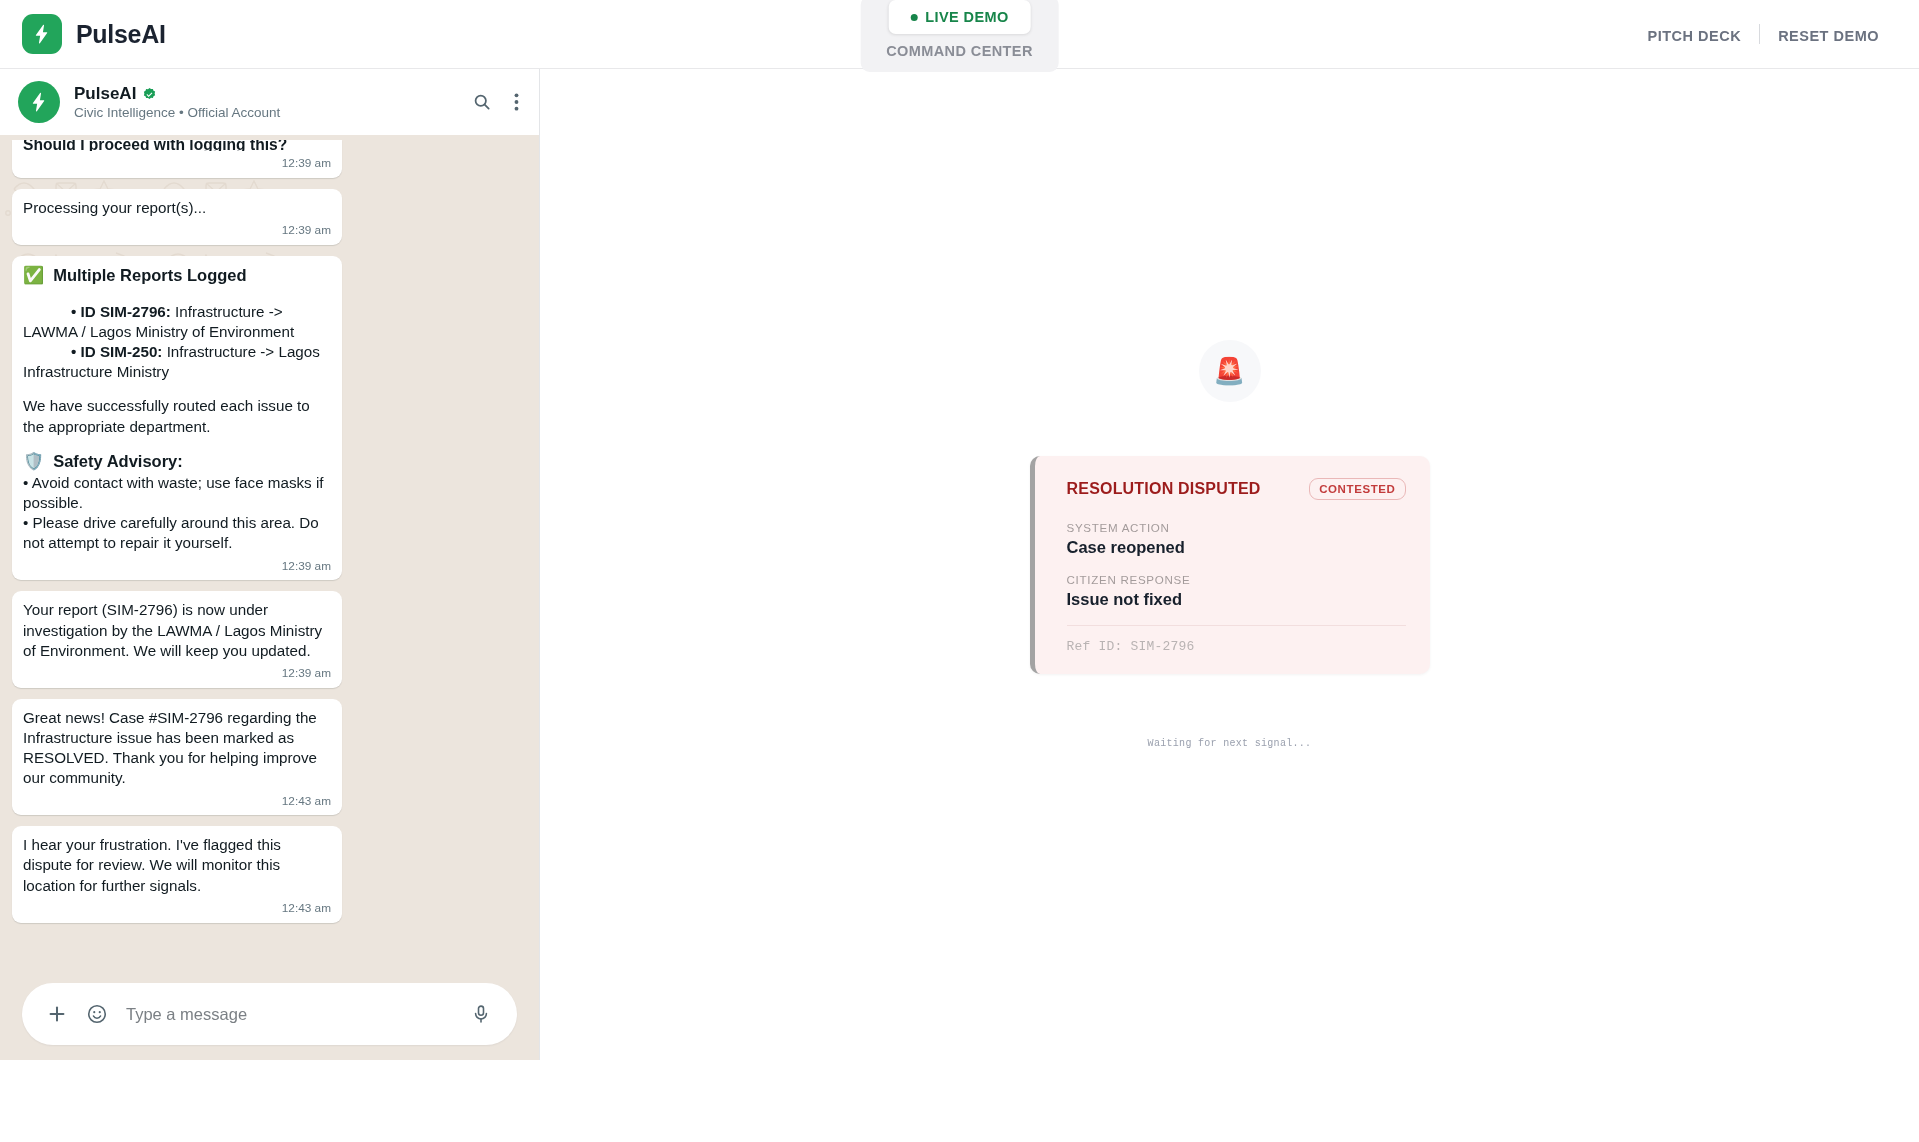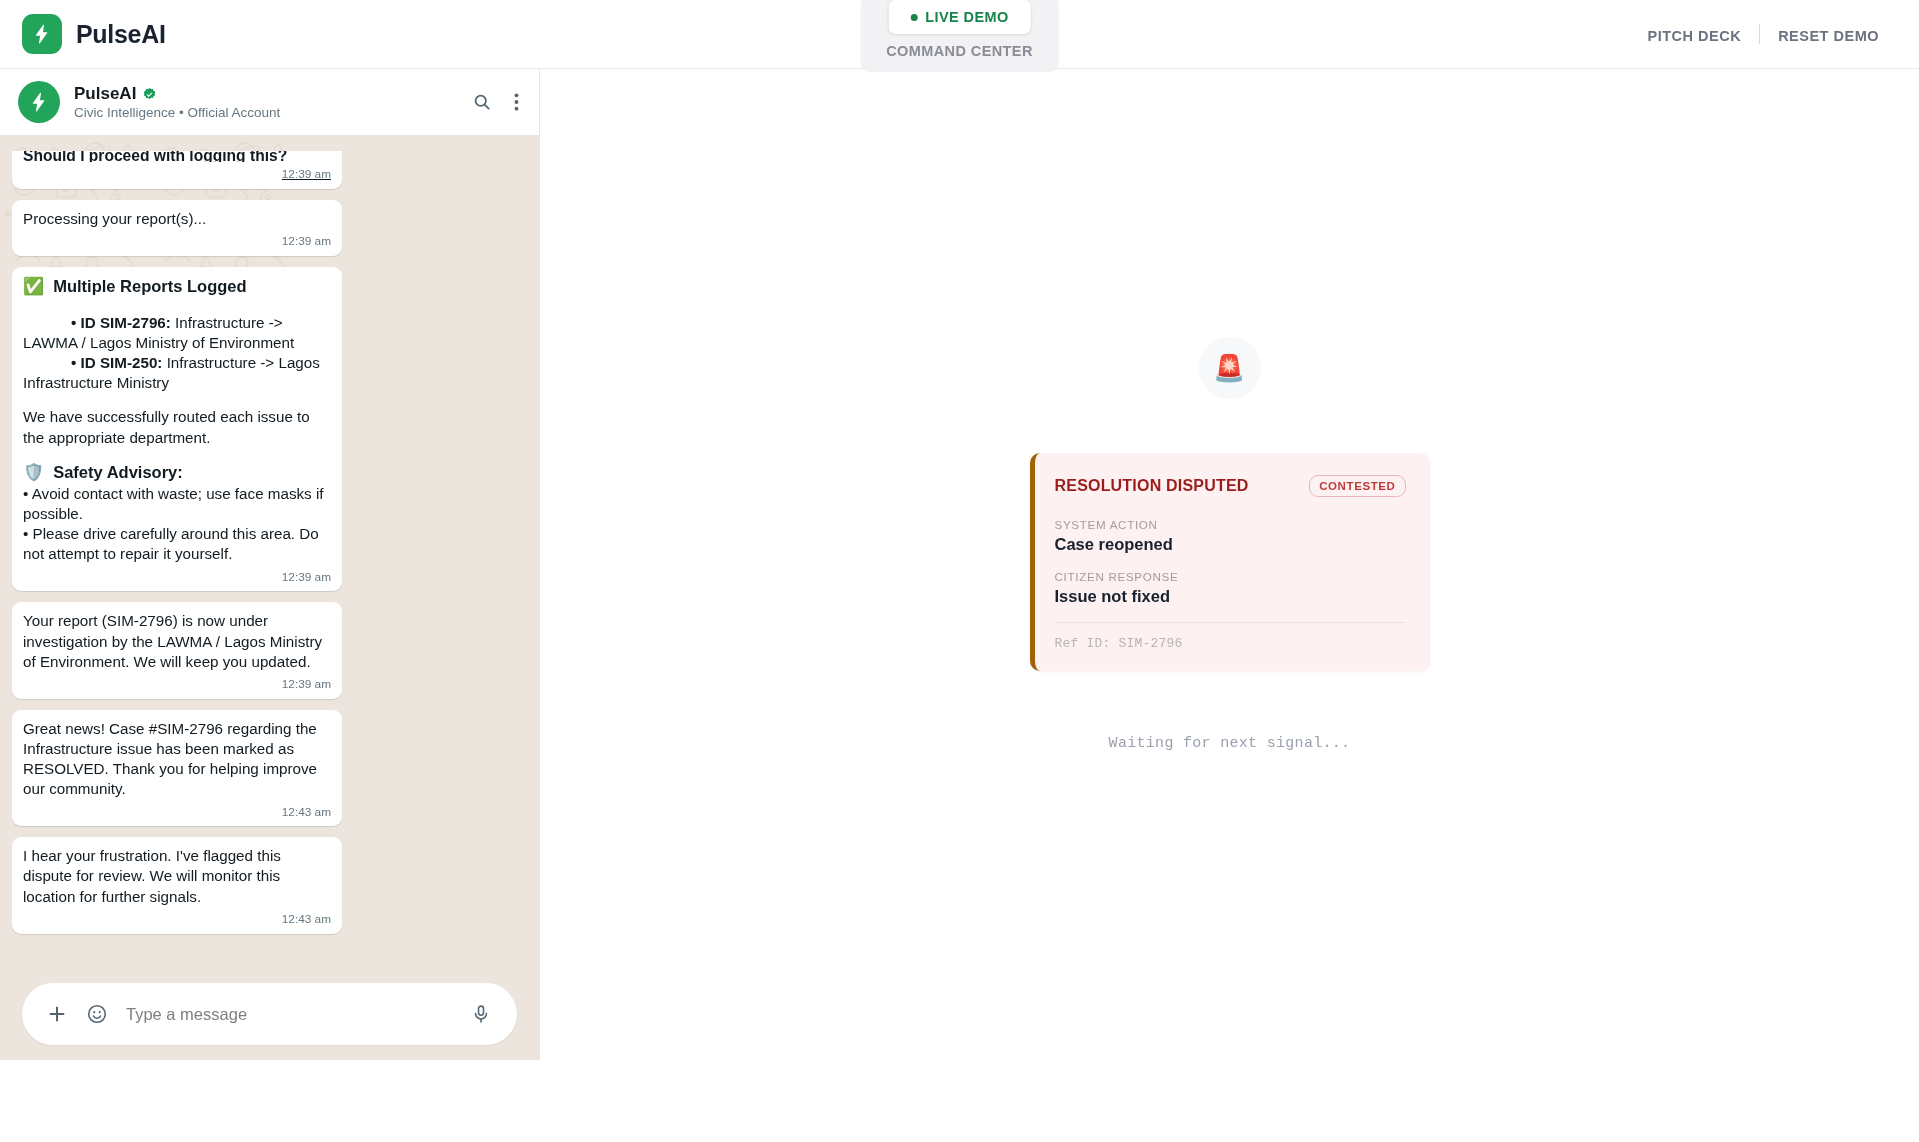--- a/index.html
+++ b/index.html
@@ -109,24 +109,23 @@
     background: #ffffff;
     border-radius: 9px;
     box-shadow: 0 1px 1px rgba(11,20,26,.13);
     padding: 9px 11px 6px 11px;
     margin-top: 11px;
     max-width: 330px;
     font-size: 15.2px; line-height: 1.33; color: #111b21;
     position: relative;
   }
   .bubble.clipped {
-    margin-top: 16px;
+    margin-top: 5px;
     border-top-left-radius: 0; border-top-right-radius: 0;
     padding-top: 0;
-    text-decoration: underline;
   }
   .bubble.wide { max-width: 330px; }
   .bubble p { margin: 0; }
   .b-strong { font-weight: 700; margin-left: 48px; }
   .b-title {
     font-weight: 700; font-size: 16.5px;
     display: flex; align-items: center; gap: 9px;
     margin-bottom: 15px;
   }
   .b-title .emoji { font-size: 17px; line-height: 1; }
@@ -180,22 +179,22 @@
     width: 62px; height: 62px; border-radius: 50%;
     background: #f7f8fa;
     display: flex; align-items: center; justify-content: center;
     font-size: 26px; line-height: 1;
     margin-bottom: 54px;
   }
   .event-card {
     width: 400px;
     background: #fdf1f1;
     border-radius: 10px;
-    border-left: 5px solid #a16207;
-    padding: 22px 24px 20px 20px;
+    border-left: 5px solid #a3a3a3;
+    padding: 22px 24px 20px 32px;
     box-shadow: 0 1px 3px rgba(0,0,0,.05);
   }
   .card-head { display: flex; align-items: center; justify-content: space-between; margin-bottom: 21px; }
   .card-title {
     font-size: 16px; font-weight: 700; letter-spacing: 0.2px; color: #9c1c1c;
   }
   .card-chip {
     font-size: 11.5px; font-weight: 600; letter-spacing: 0.6px;
     color: #c23b3b; border: 1px solid #eab8b8;
     border-radius: 9px; padding: 4px 9px; background: transparent;
@@ -206,21 +205,21 @@
     font-weight: 500; margin-bottom: 4px;
   }
   .field-value { font-size: 16.5px; font-weight: 700; color: #17202c; }
   .card-div { height: 1px; background: #f2dede; margin: 16px 0 13px 0; }
   .card-ref {
     font-family: "Liberation Mono", monospace;
     font-size: 13px; color: #b9b3b3; letter-spacing: .2px;
   }
   .waiting {
     font-family: "Liberation Mono", monospace;
-    font-size: 15px; color: #9aa0ae; letter-spacing: .3px;
+    font-size: 10px; color: #9aa0ae; letter-spacing: .3px;
     margin-top: 64px;
   }
 </style>
 </head>
 <body>
 
 <div class="app">
 
   <div class="topbar">
     <div class="brand">

